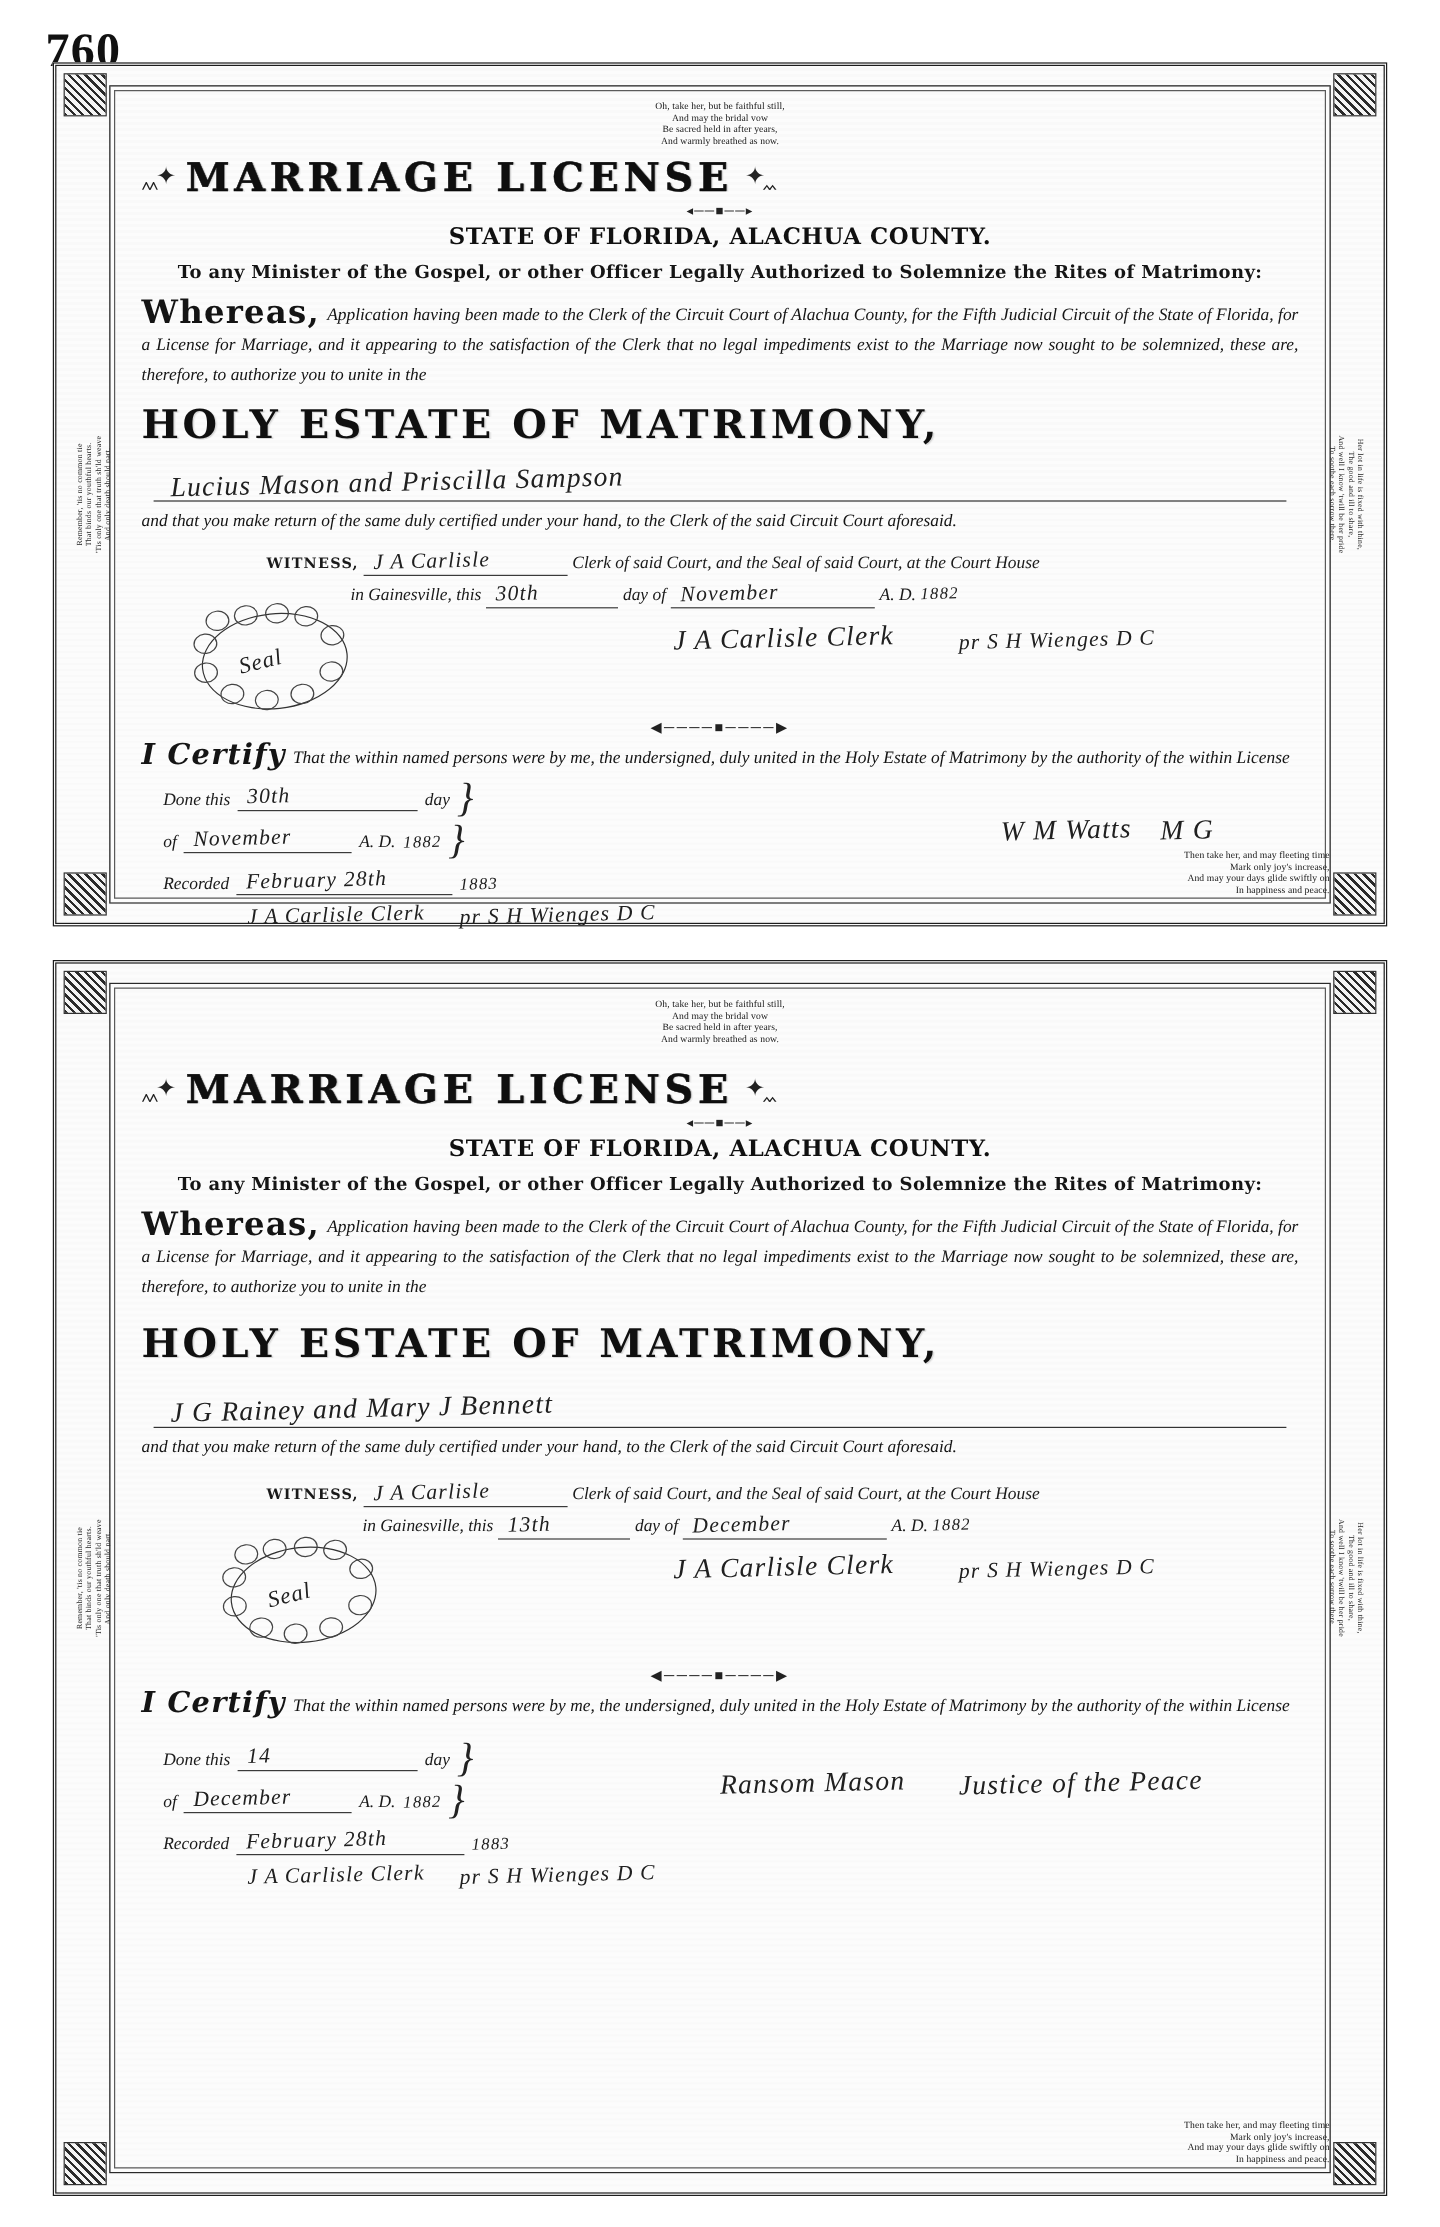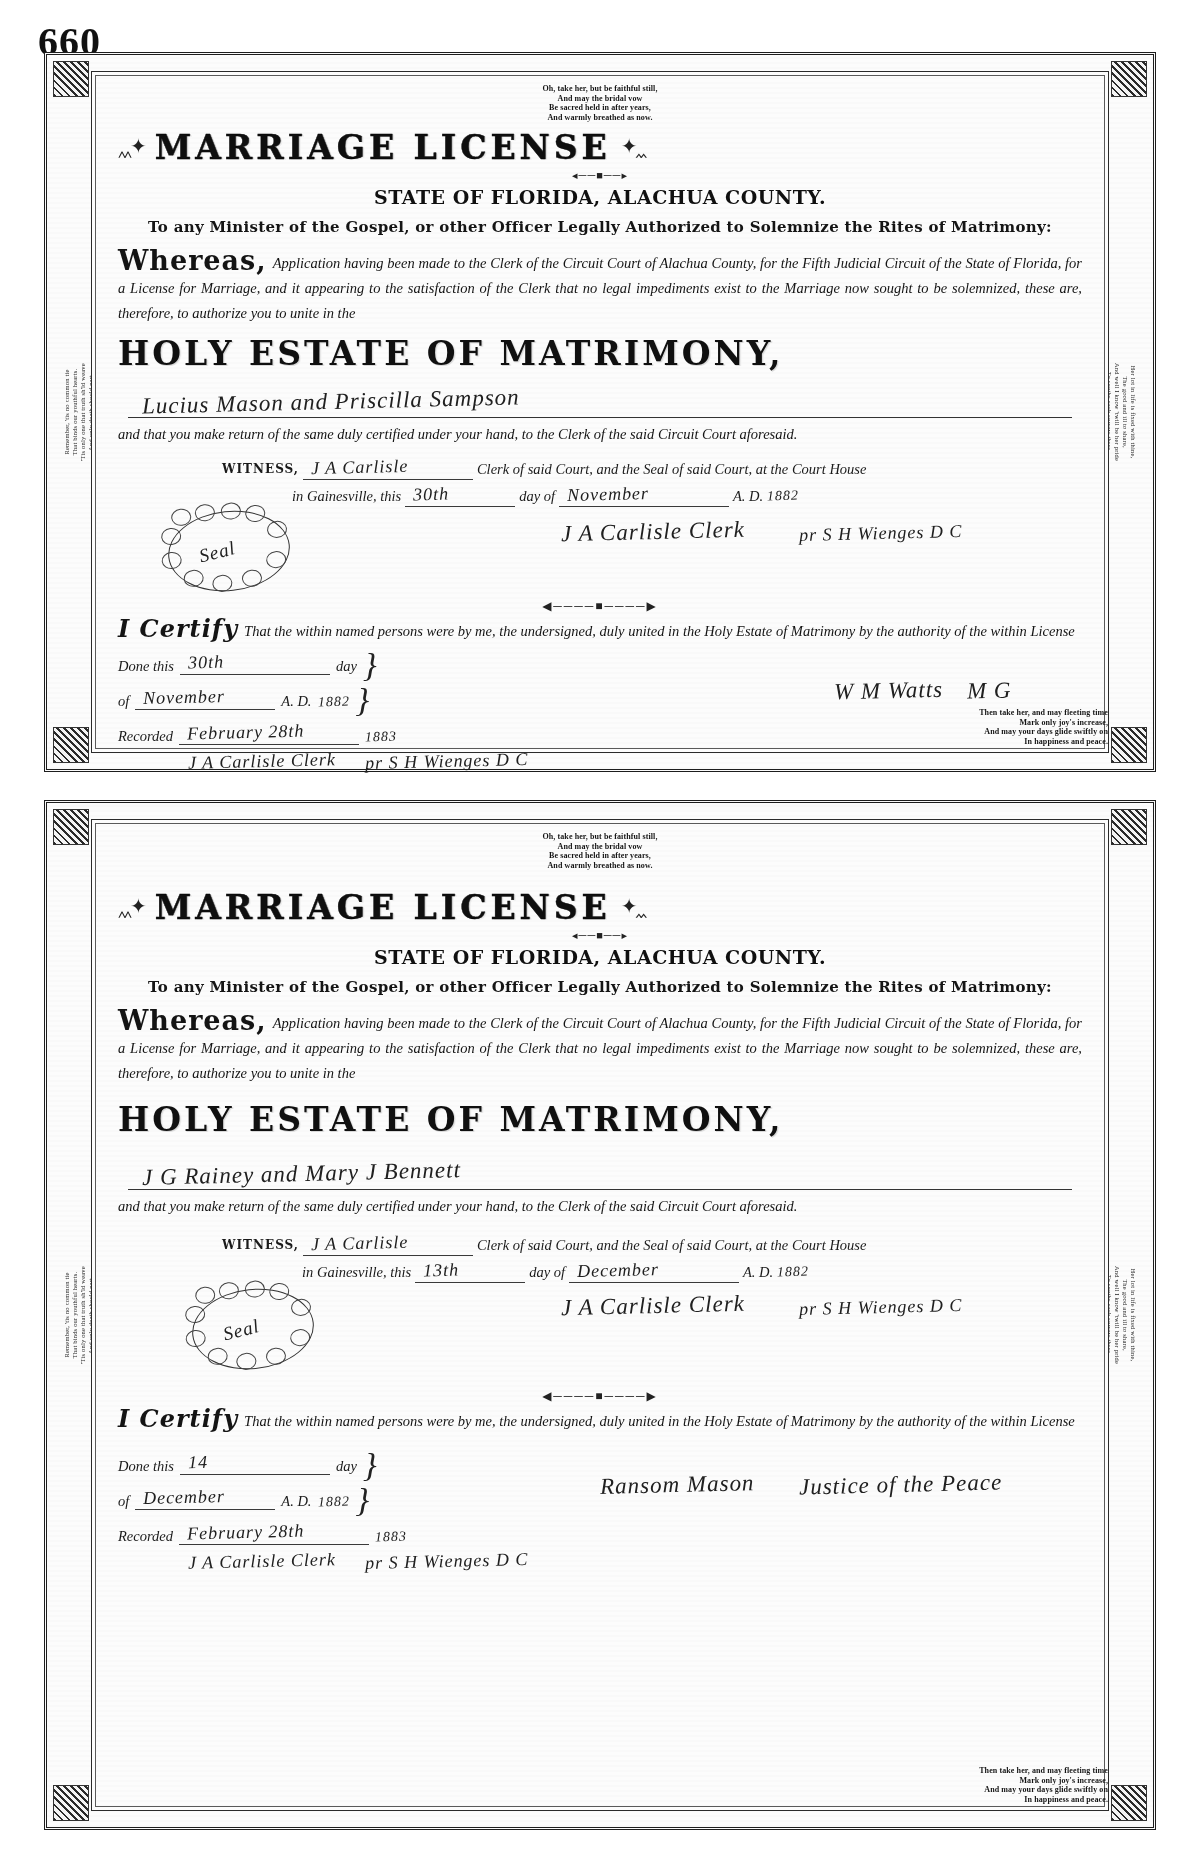--- a/index.html
+++ b/index.html
@@ -94,21 +94,21 @@
     transform: translateY(-50%) rotate(90deg);
     transform-origin: center;
     width: 200px;
     margin-right: -84px;
   }
 
   .verse-top, .verse-bottom {
     text-align: center;
     font-size: 8px;
     line-height: 9.5px;
-    font-weight: bold;
+    font-weight: normal;
     white-space: pre-line;
     letter-spacing: 0.1px;
     color: #151515;
   }
   .verse-top { margin-top: 2px; margin-bottom: 6px; }
   .verse-bottom {
     position: absolute;
     left: 0; right: 0;
     bottom: 6px;
     text-align: right;
@@ -280,38 +280,39 @@
   }
   .brace {
     font-size: 34px;
     line-height: 20px;
     color: #222;
   }
   .lower-grid {
     position: relative;
     margin-top: 8px;
     min-height: 120px;
+    margin-left: 18px;
   }
   .done-rows {
     width: 430px;
     font-style: italic;
     font-size: 14.5px;
   }
   .done-rows .row { display: flex; align-items: flex-end; gap: 6px; margin-bottom: 12px; }
   .officiant {
     position: absolute;
     right: 70px;
     top: 26px;
     text-align: left;
   }
 </style>
 </head>
 <body>
 
-<div class="page-number">660</div>
+<div class="page-number">760</div>
 
 <div class="scan first">
   <div class="cert-frame">
     <div class="corner tl"></div>
     <div class="corner tr"></div>
     <div class="corner bl"></div>
     <div class="corner br"></div>
 
     <div class="side-motto left">Remember, 'tis no common tie
 That binds our youthful hearts.

